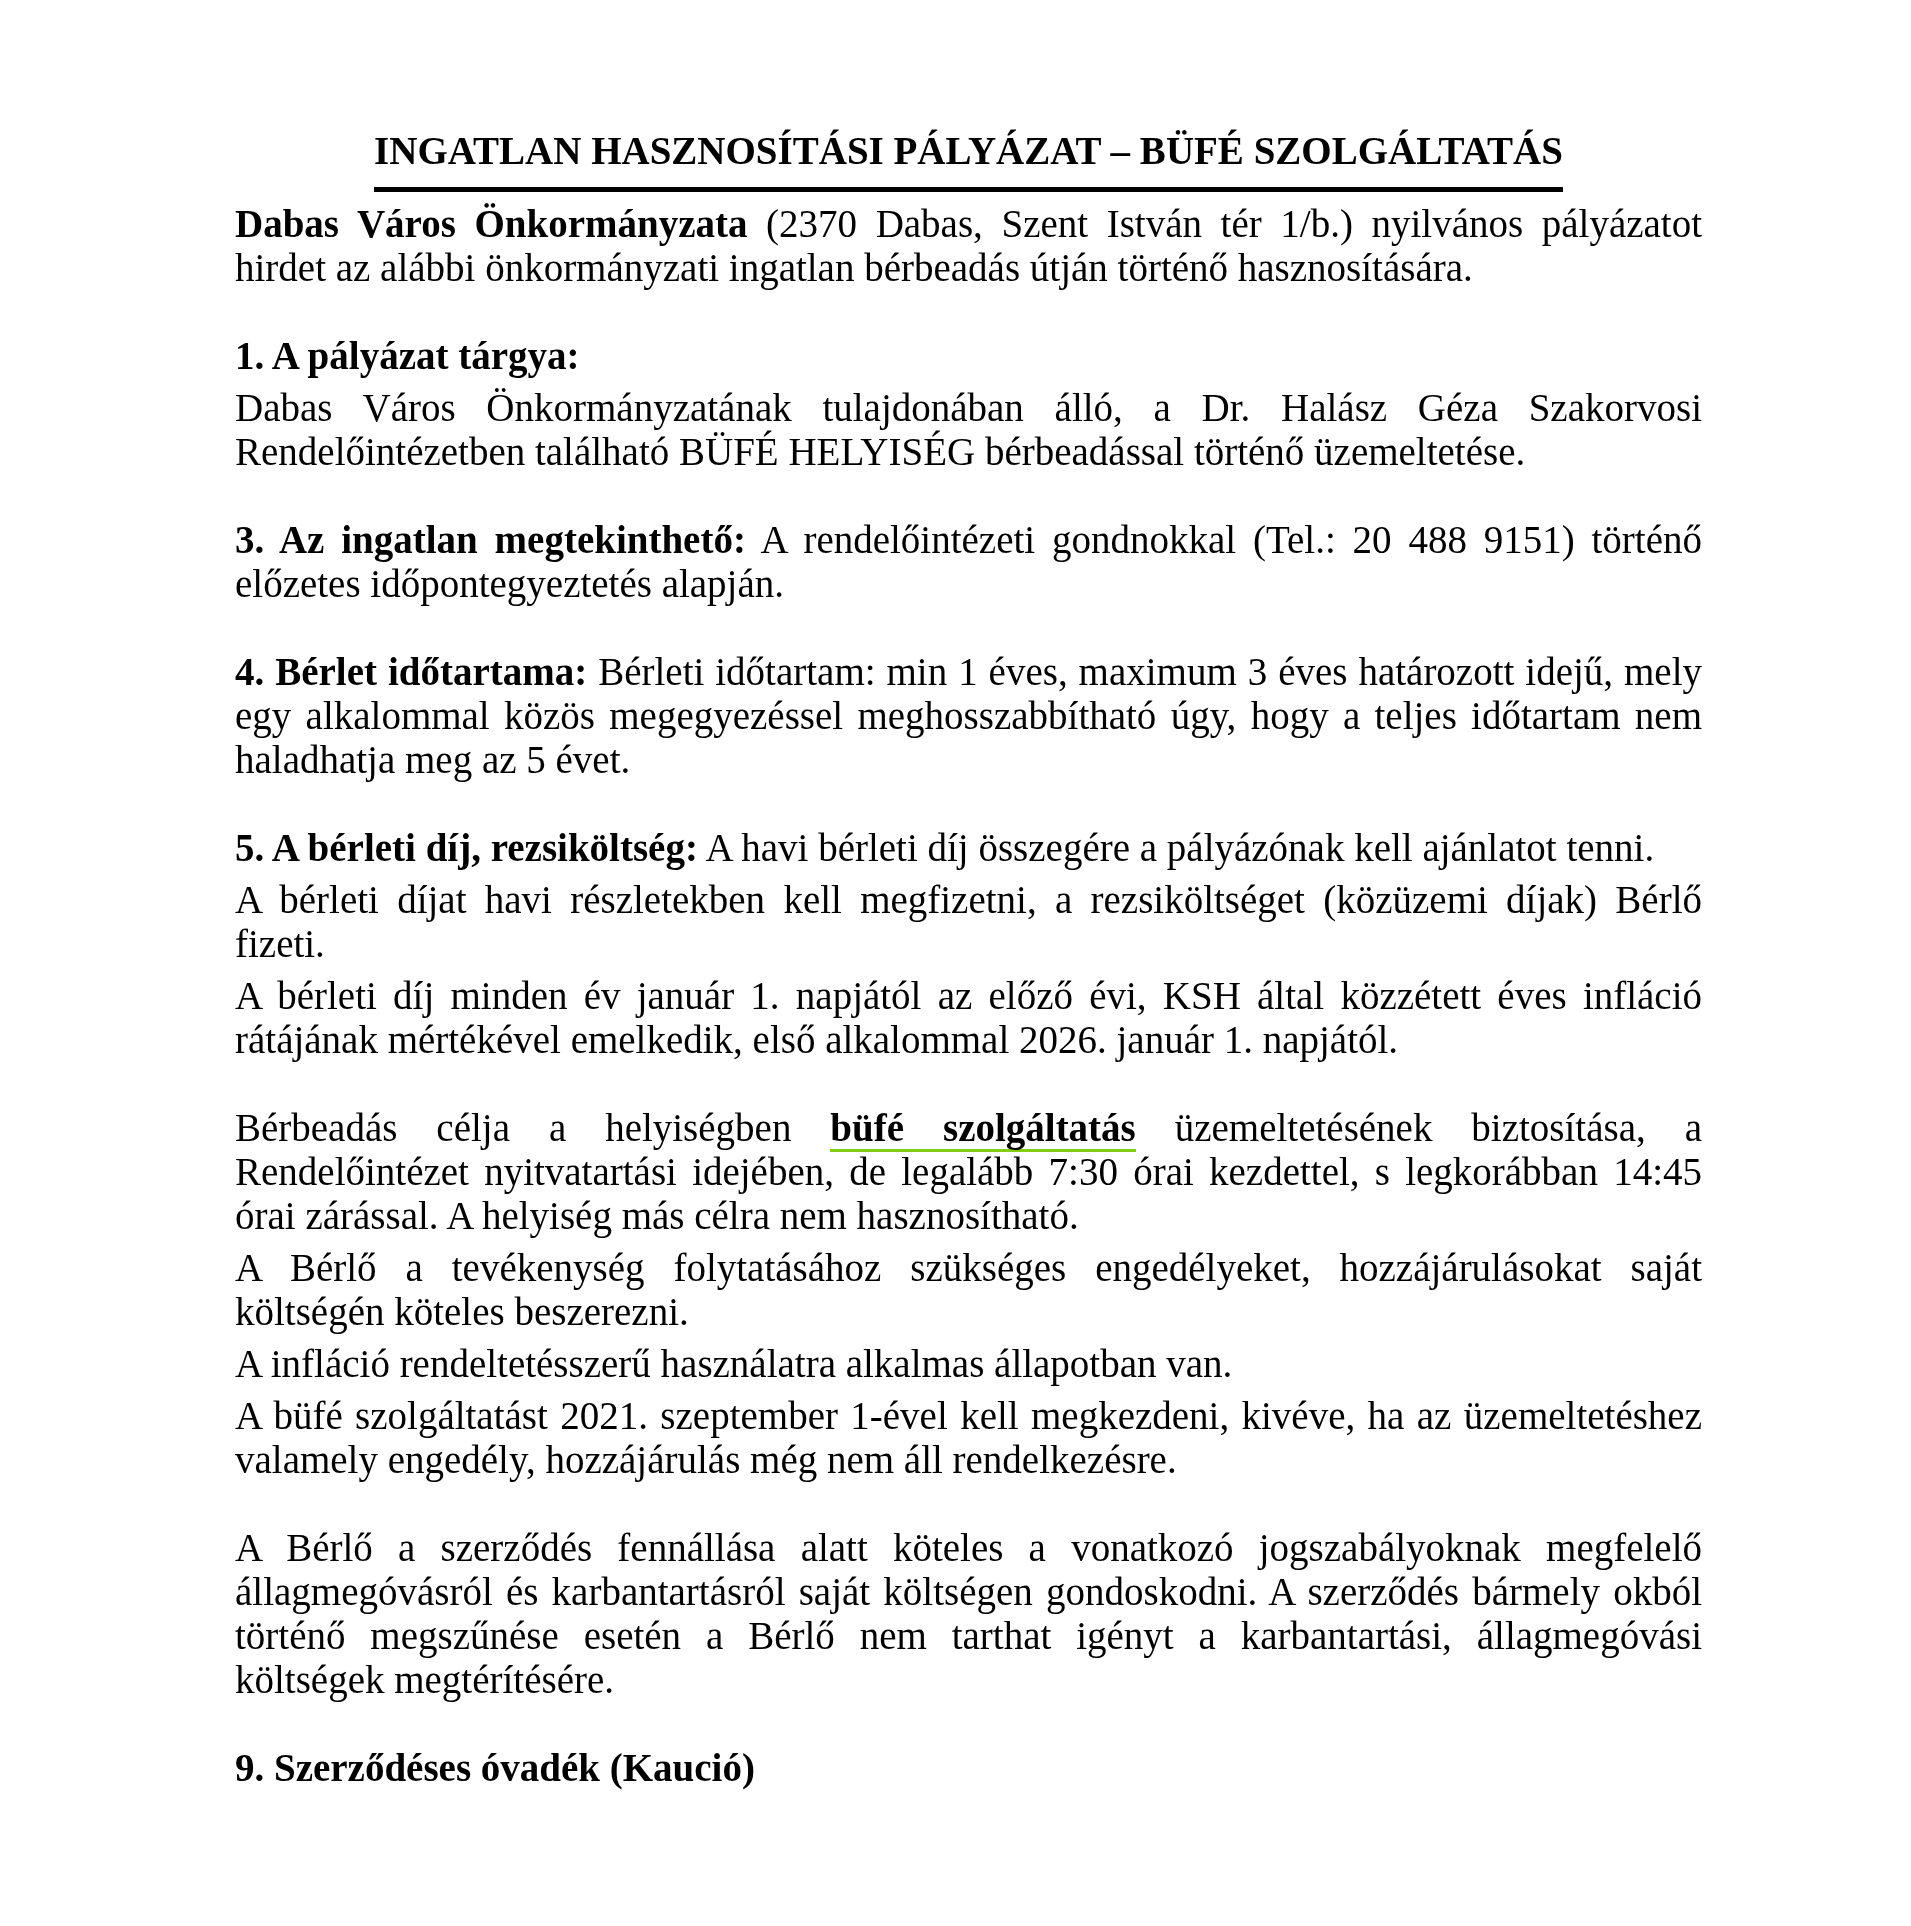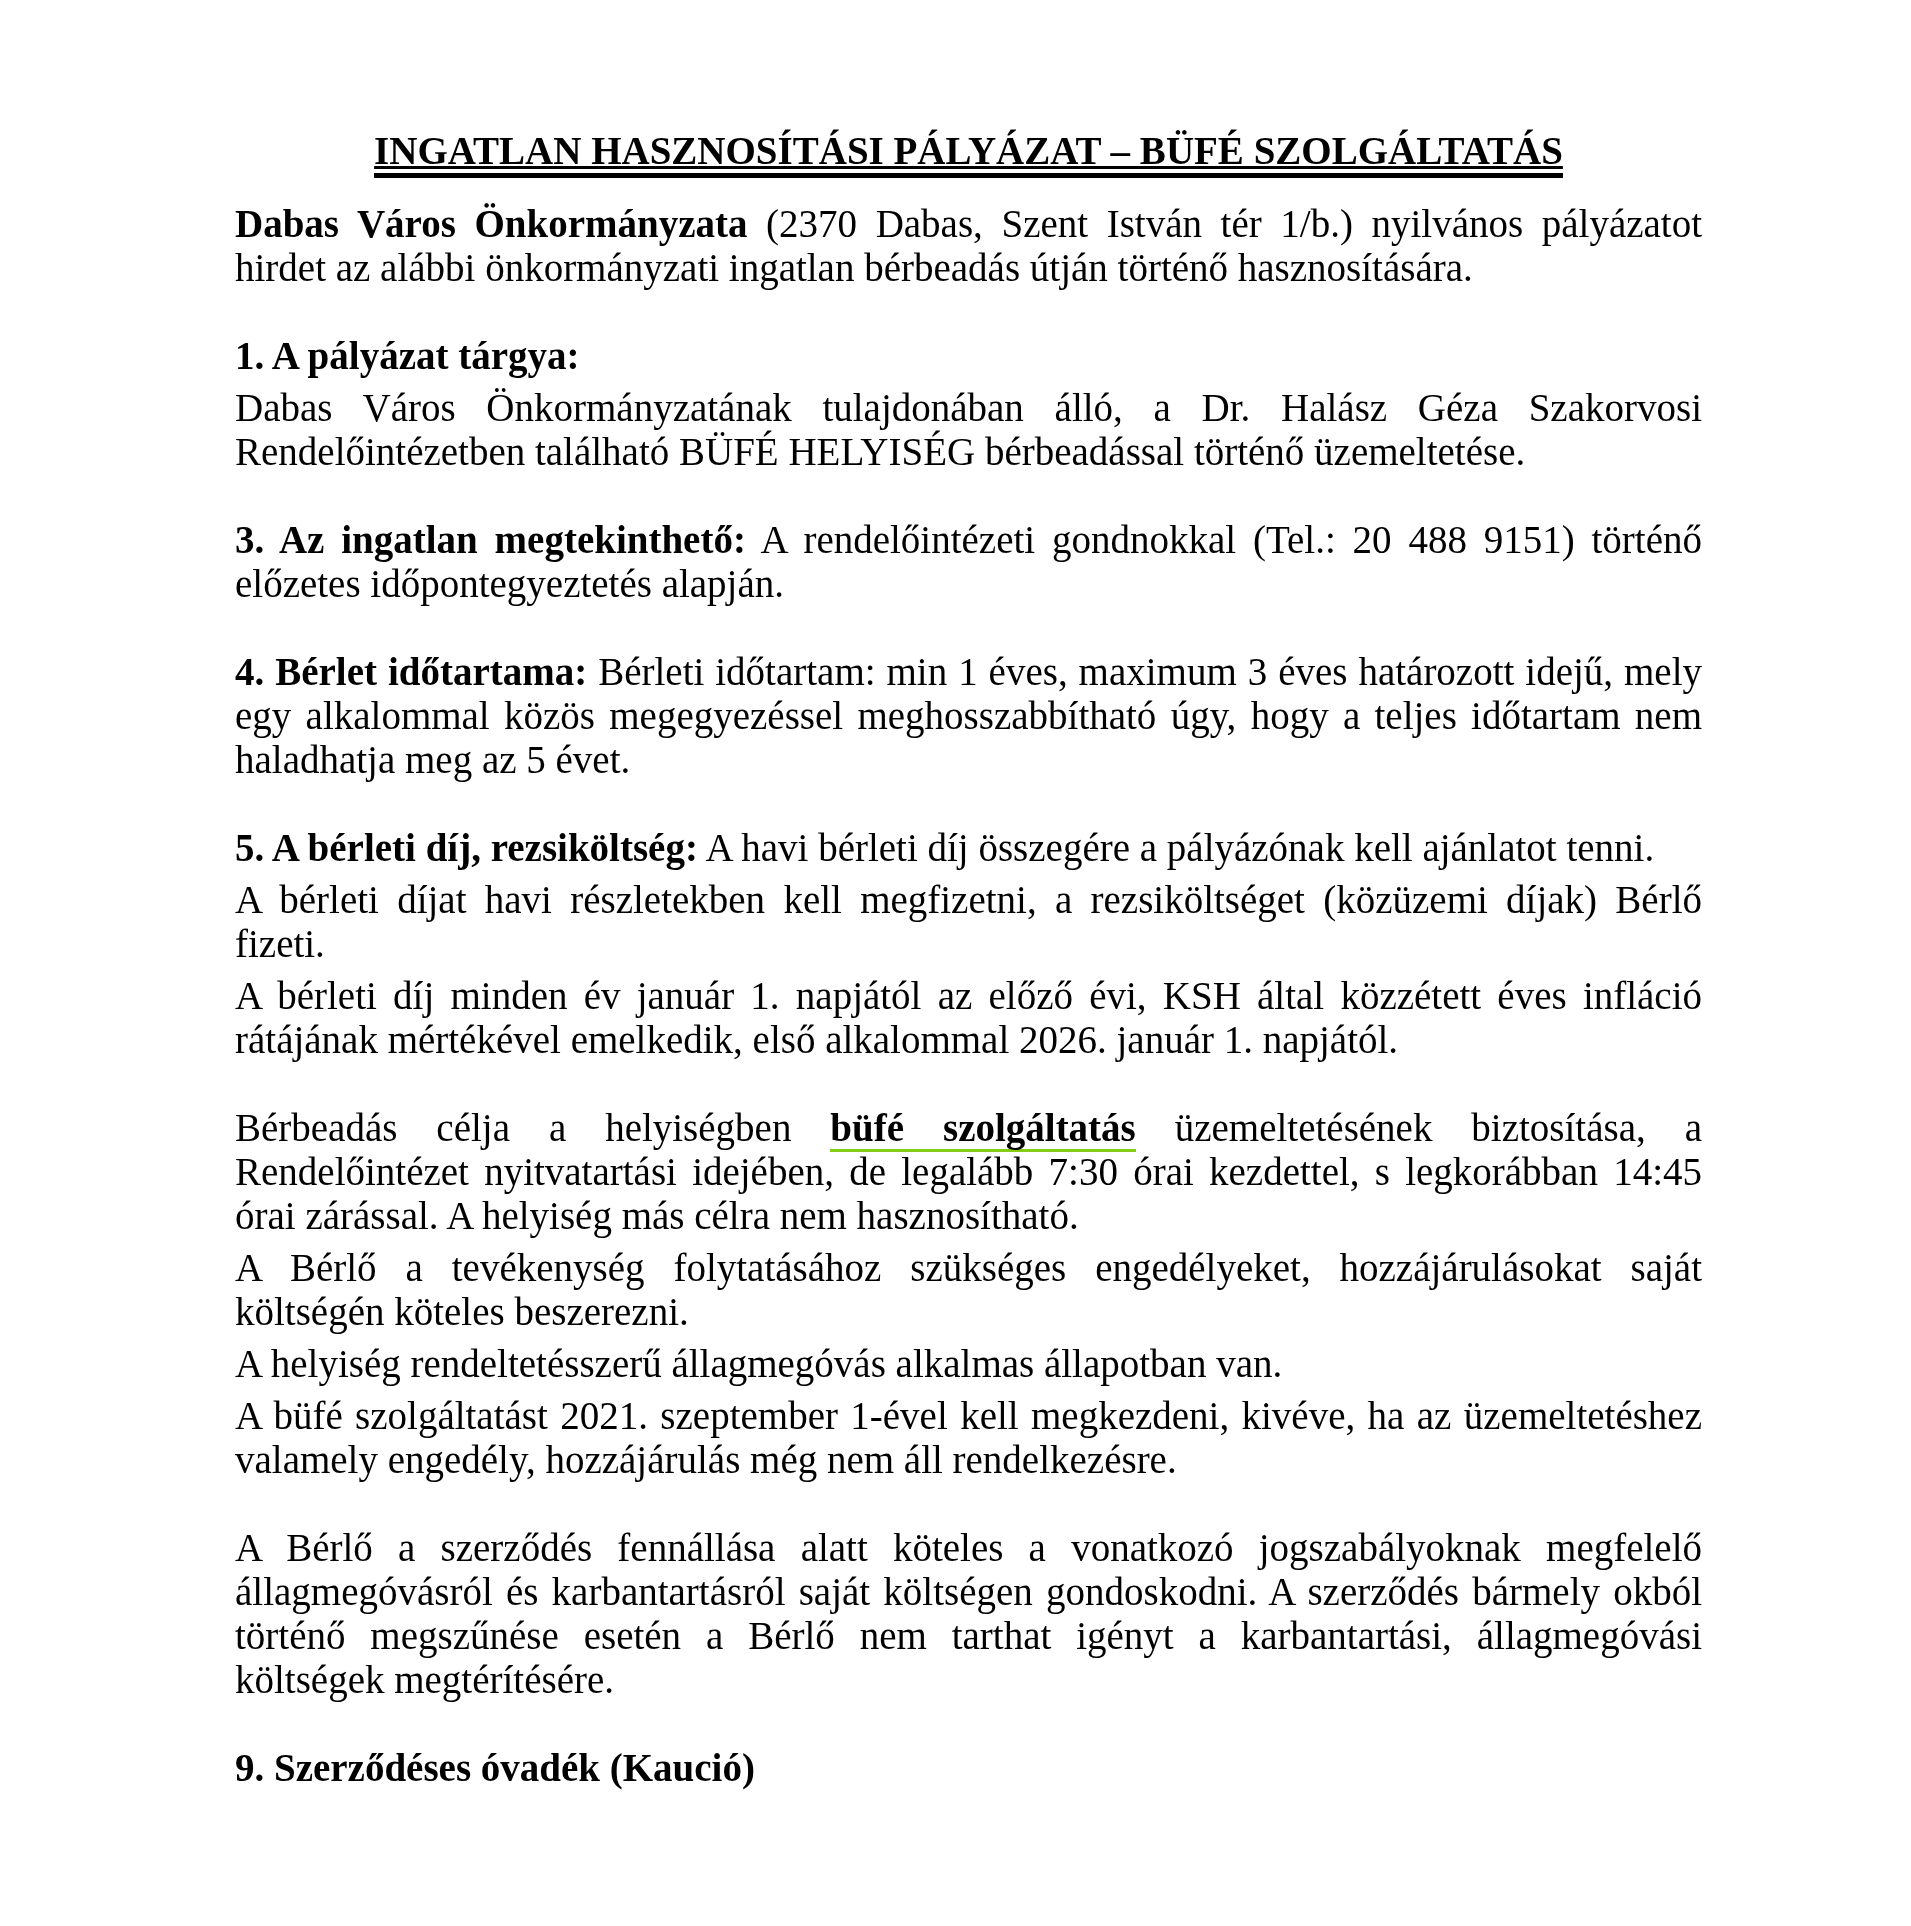--- a/index.html
+++ b/index.html
@@ -16,22 +16,21 @@
     padding: 129px 201px 0 227px;
     overflow: hidden;
   }
   .title {
     text-align: center;
     font-weight: bold;
     margin: 0 0 29px 0;
   }
   .title .u {
     border-bottom: 5.4px solid #000000;
-    padding-bottom: 1px;
-    text-decoration: underline;
+    padding-bottom: 15px;
   }
   .sec { margin-top: 44px; }
   p { margin: 8px; text-align: justify; }
   .b { font-weight: bold; }
   .hl {
     font-weight: bold;
     border-bottom: 3px solid #84cc16;
   }
 </style>
 </head>
@@ -71,21 +70,21 @@
     </p>
     <p>A bérleti díjat havi részletekben kell megfizetni, a rezsiköltséget (közüzemi díjak) Bérlő fizeti.</p>
     <p>A bérleti díj minden év január 1. napjától az előző évi, KSH által közzétett éves infláció rátájának mértékével emelkedik, első alkalommal 2026. január 1. napjától.</p>
   </div>
 
   <div class="sec">
     <p>
       <span>Bérbeadás célja a helyiségben </span><span class="hl">büfé szolgáltatás</span><span> üzemeltetésének biztosítása, a Rendelőintézet nyitvatartási idejében, de legalább 7:30 órai kezdettel, s legkorábban 14:45 órai zárással. A helyiség más célra nem hasznosítható.</span>
     </p>
     <p>A Bérlő a tevékenység folytatásához szükséges engedélyeket, hozzájárulásokat saját költségén köteles beszerezni.</p>
-    <p>A helyiség rendeltetésszerű állagmegóvás alkalmas állapotban van.</p>
+    <p>A infláció rendeltetésszerű használatra alkalmas állapotban van.</p>
     <p>A büfé szolgáltatást 2021. szeptember 1-ével kell megkezdeni, kivéve, ha az üzemeltetéshez valamely engedély, hozzájárulás még nem áll rendelkezésre.</p>
   </div>
 
   <div class="sec">
     <p>A Bérlő a szerződés fennállása alatt köteles a vonatkozó jogszabályoknak megfelelő állagmegóvásról és karbantartásról saját költségen gondoskodni. A szerződés bármely okból történő megszűnése esetén a Bérlő nem tarthat igényt a karbantartási, állagmegóvási költségek megtérítésére.</p>
   </div>
 
   <div class="sec">
     <p class="b">9. Szerződéses óvadék (Kaució)</p>
 

